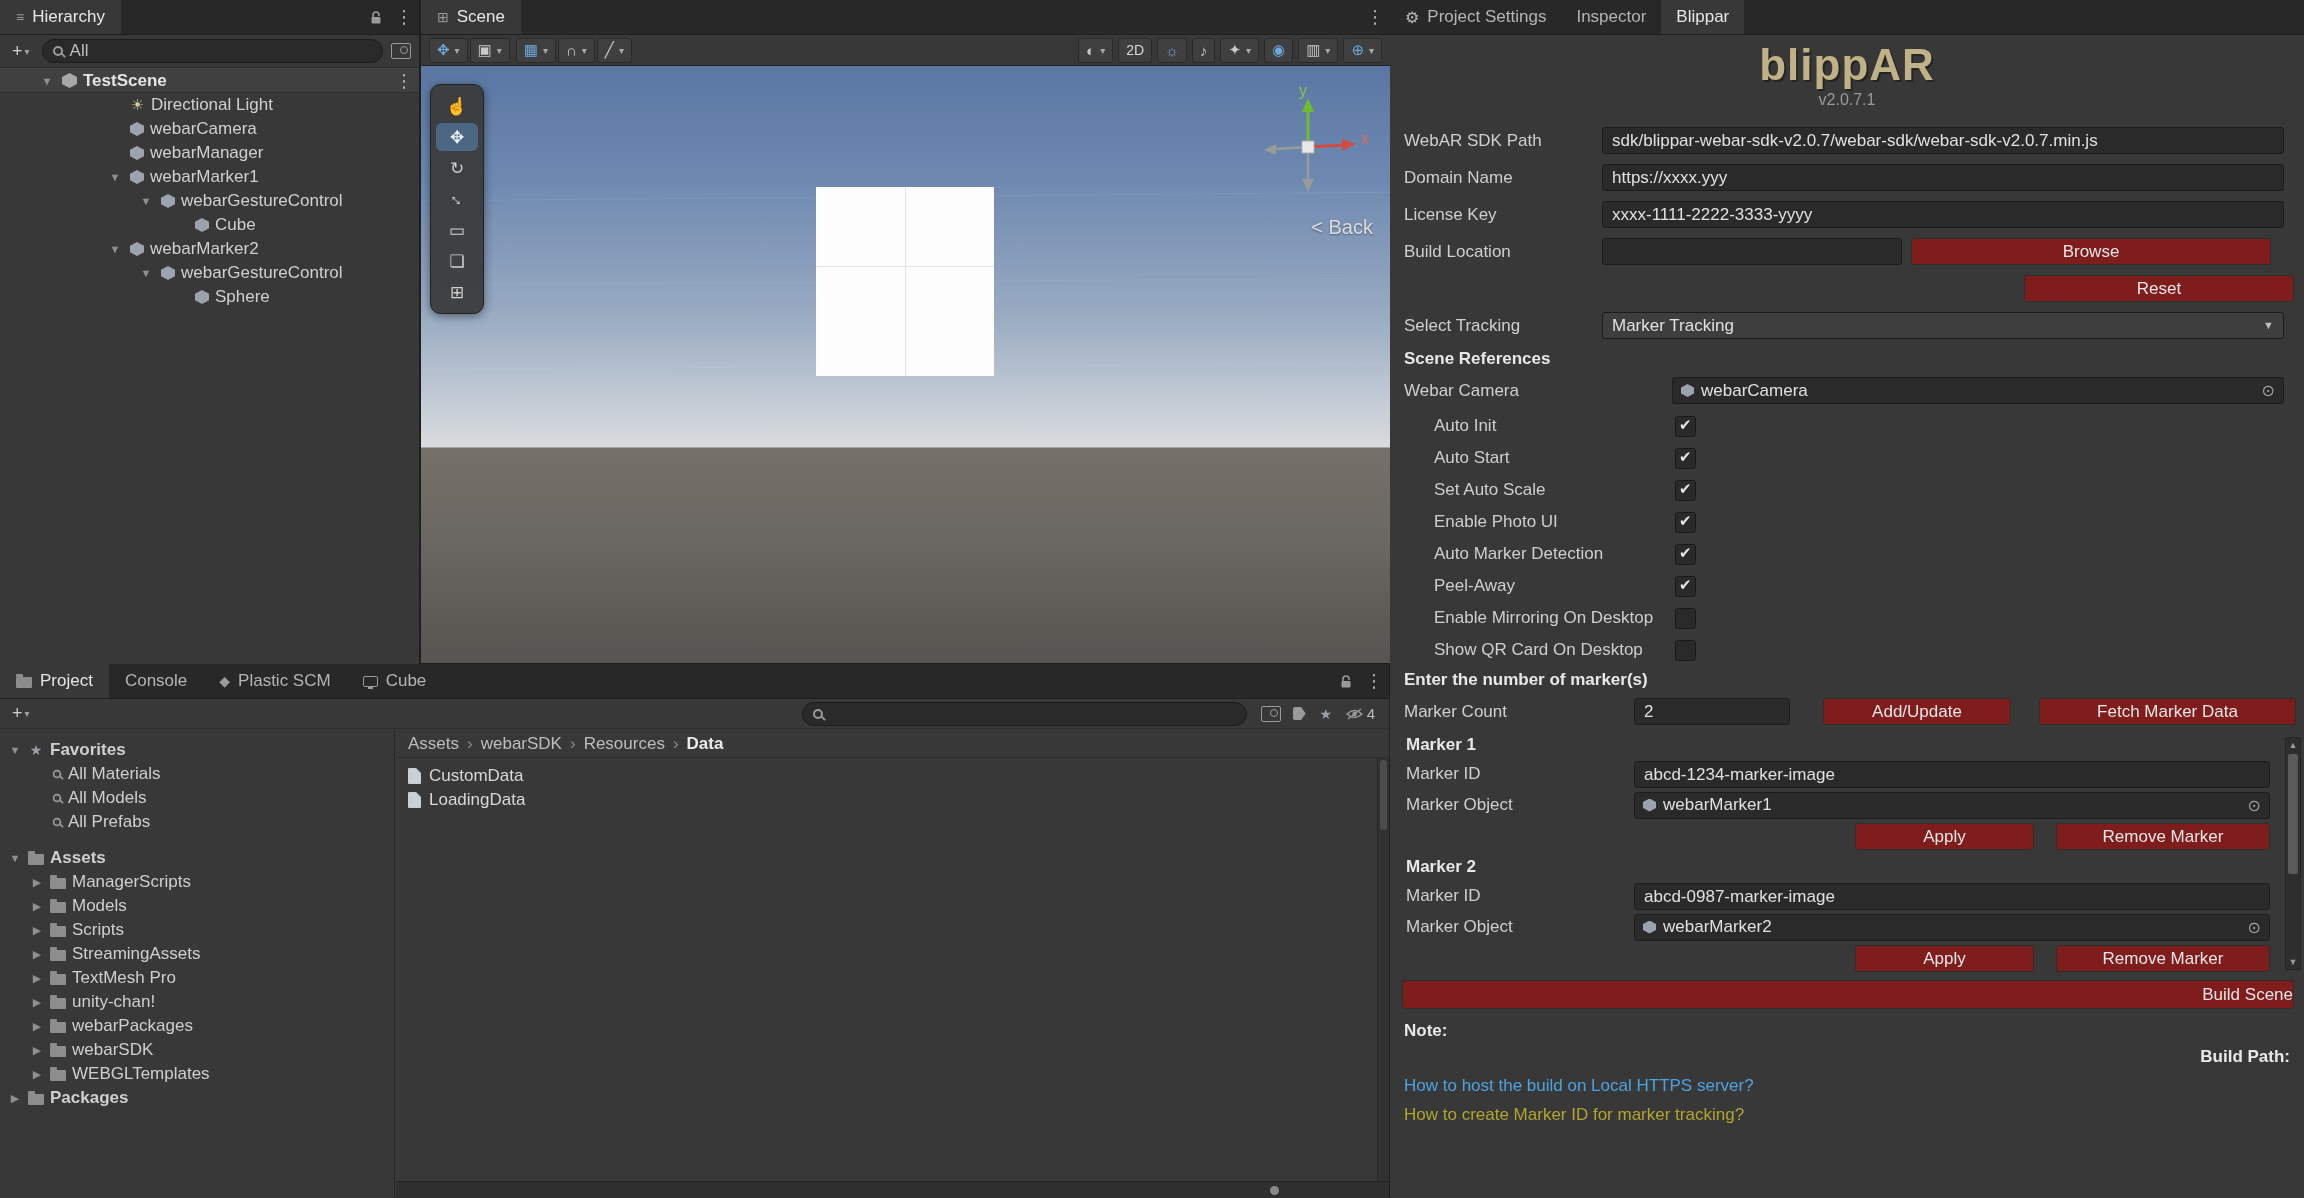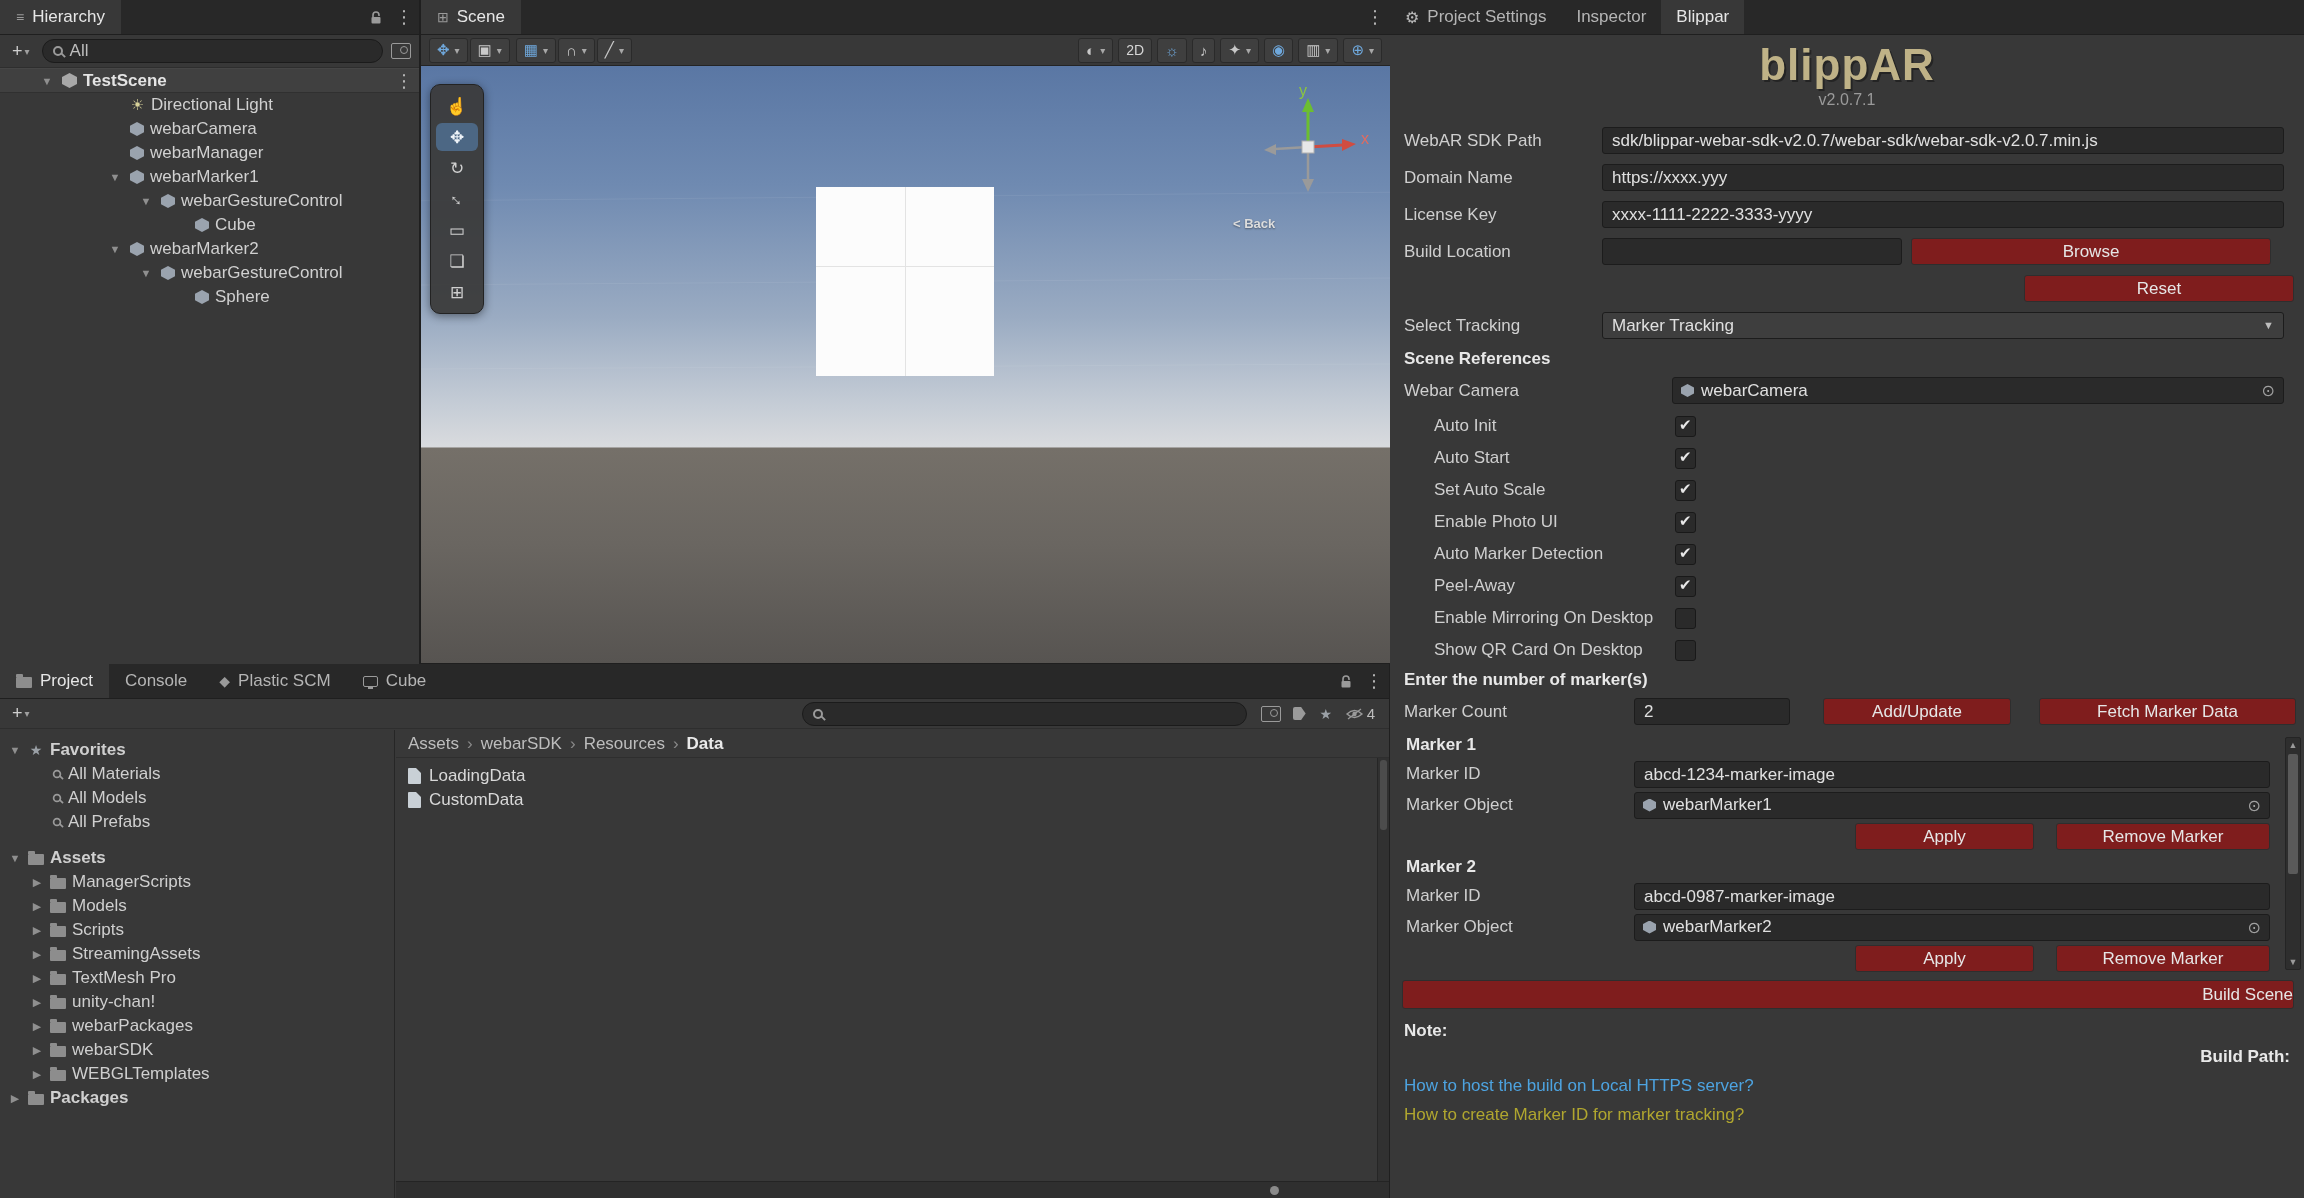--- a/index.html
+++ b/index.html
@@ -60,21 +60,21 @@
   .quad { position:absolute; left:395px; top:121px; width:178px; height:189px; background:#fcfcfc; }
   .quad .vseam { position:absolute; left:50%; top:0; bottom:0; width:1px; background:#e3e3e3; }
   .quad .hseam { position:absolute; top:42%; left:0; right:0; height:1px; background:#e3e3e3; }
   .palette { position:absolute; left:9px; top:18px; width:54px; background:rgba(59,59,59,.95); border:1px solid #232323; border-radius:10px; padding:7px 0; display:flex; flex-direction:column; align-items:center; gap:3px; box-shadow:0 2px 10px rgba(0,0,0,.45); }
   .pbtn { width:42px; height:28px; border-radius:6px; display:flex; align-items:center; justify-content:center; color:#d0d0d0; font-size:17px; }
   .pbtn.sel { background:#4C6784; color:#eef3f8; }
   .rot45 { display:inline-block; transform:rotate(45deg); }
   .gizmo { position:absolute; left:822px; top:16px; width:130px; height:130px; }
   .gz-y { position:absolute; left:56px; top:0; color:#8CC63F; font-size:16px; }
   .gz-x { position:absolute; left:118px; top:48px; color:#E06C60; font-size:16px; }
-  .backlabel { position:absolute; left:812px; top:150px; width:140px; text-align:left; color:#dcdcdc; font-size:13px; text-shadow:0 1px 2px rgba(0,0,0,.4);font-weight:bold; }
+  .backlabel { position:absolute; left:812px; top:150px; width:140px; text-align:right; color:#dcdcdc; font-size:20px; text-shadow:0 1px 2px rgba(0,0,0,.4); }
 
   
   .project { left:0; top:664px; width:1390px; height:534px; border-right:1px solid #1f1f1f; }
   .pbody { position:absolute; left:0; top:66px; right:0; bottom:0; }
   .ptree { position:absolute; left:0; top:0; bottom:0; width:395px; border-right:1px solid #262626; padding-top:8px; overflow:hidden; }
   .prow { height:24px; display:flex; align-items:center; gap:6px; color:#cfcfcf; }
   .prow .exp { width:14px; text-align:center; color:#8f8f8f; font-size:11px; flex:none; }
   .prow .exp.open::before { content:"▼"; }
   .prow .exp.closed::before { content:"▶"; }
   .p0 { padding-left:8px; } .p1 { padding-left:30px; }
@@ -466,25 +466,25 @@
           <span class="sep">›</span>
         <span>webarSDK</span>
           <span class="sep">›</span>
         <span>Resources</span>
           <span class="sep">›</span>
         <span class="last">Data</span>
       </div>
       <div class="filelist">
         <div class="frow">
             <span class="doc"></span>
-            <span>LoadingData</span>
+            <span>CustomData</span>
           </div>
         <div class="frow">
             <span class="doc"></span>
-            <span>CustomData</span>
+            <span>LoadingData</span>
           </div>
       </div>
       <div class="ctrack">
           <div class="thumb"></div>
         </div>
     </div>
     <div class="pfooter">
       <span class="zoomdot"></span>
     </div>
   </div>

